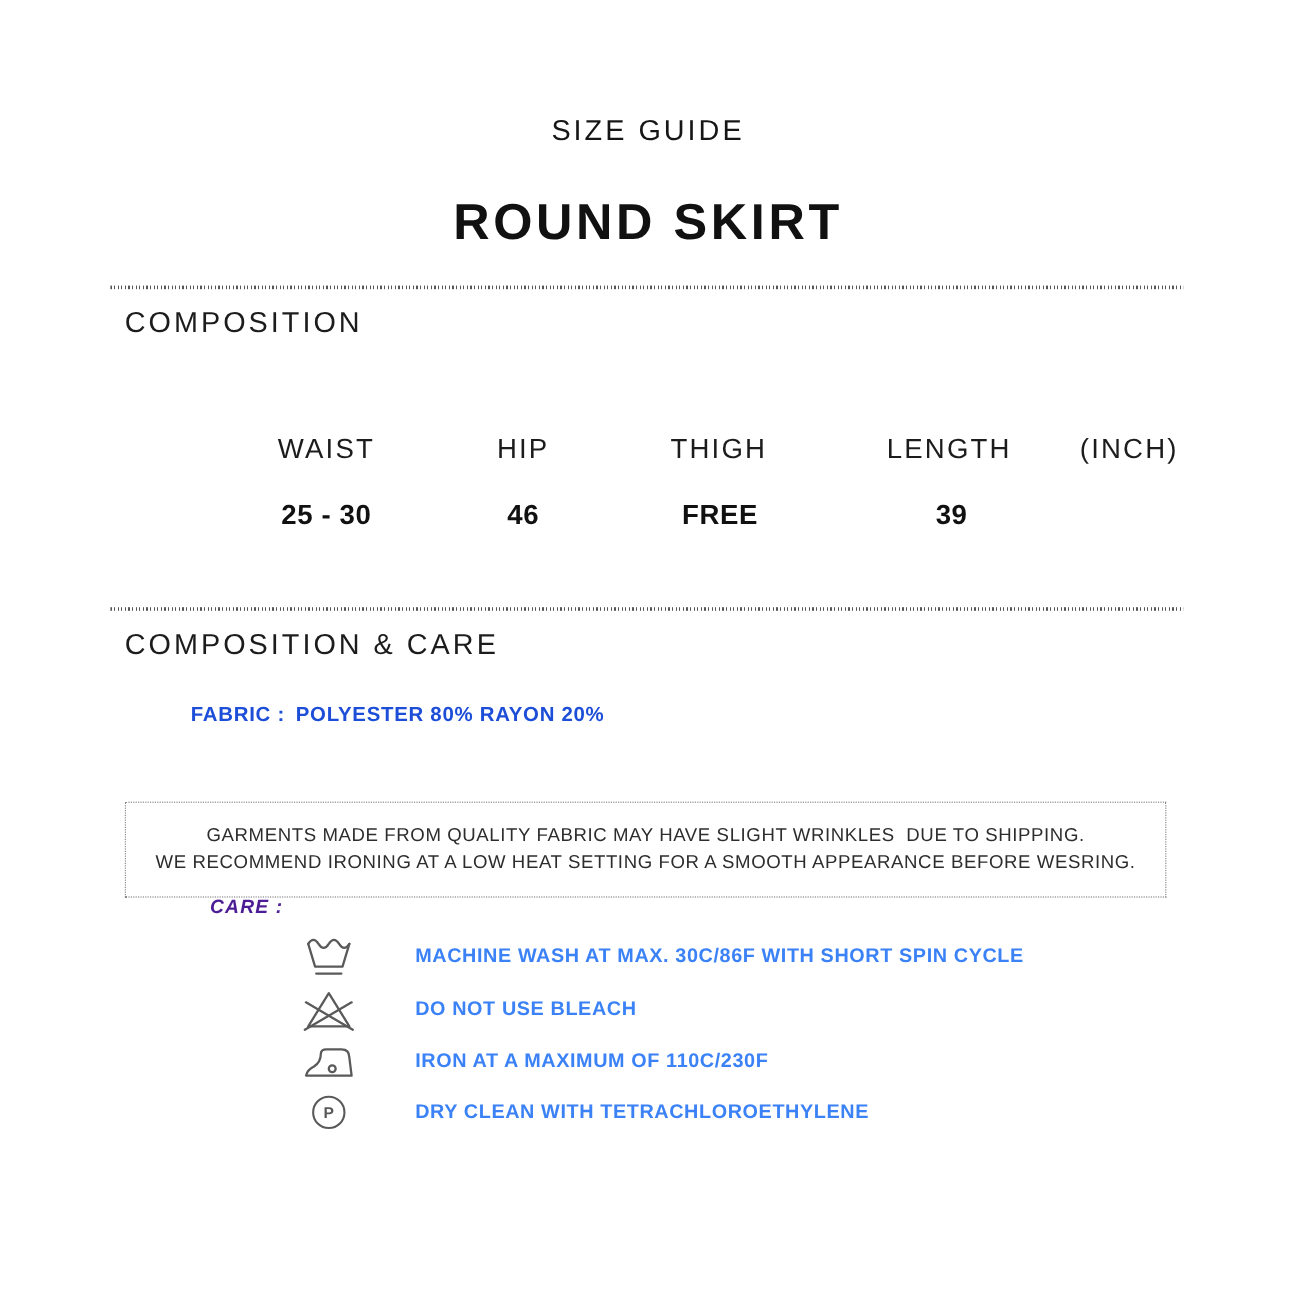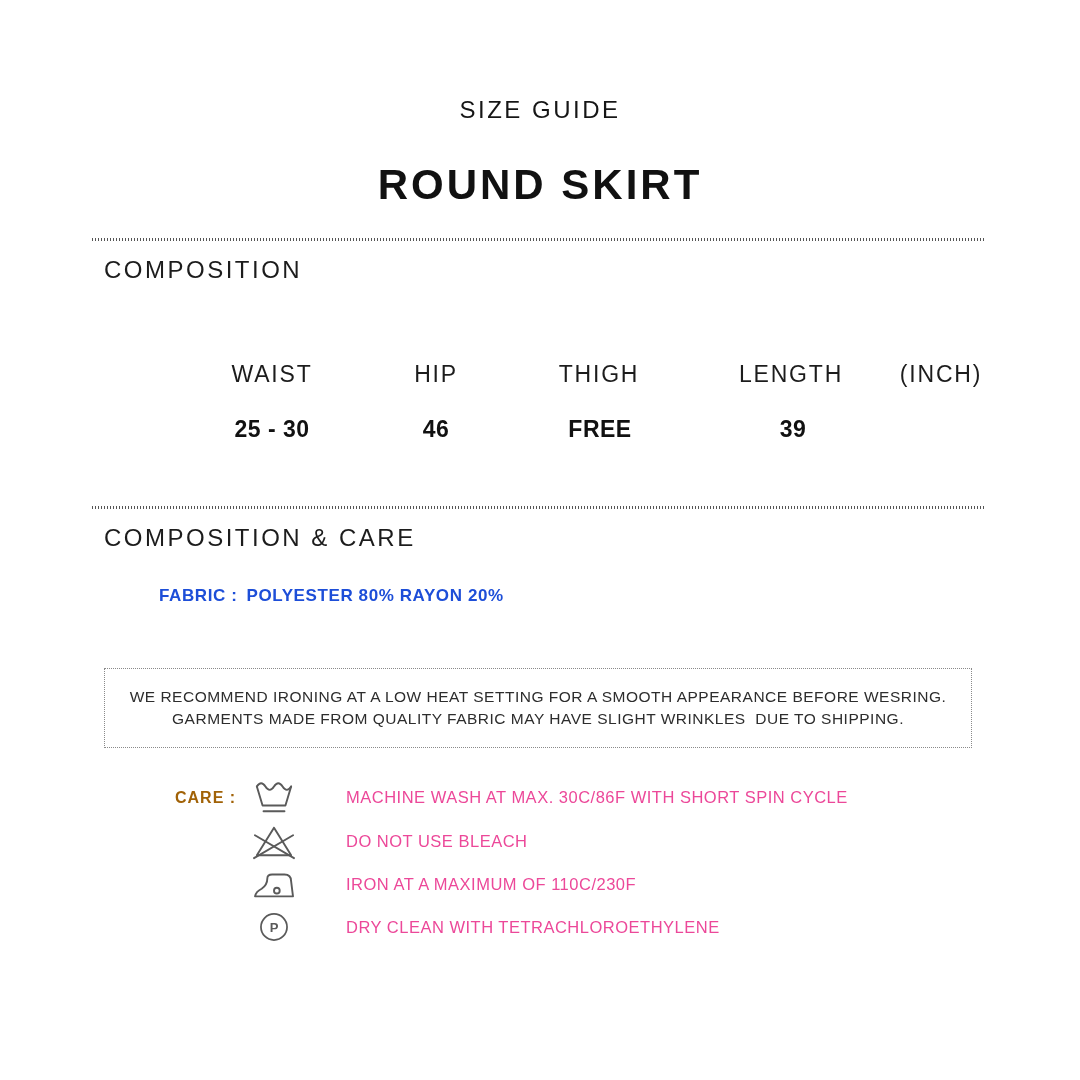--- a/index.html
+++ b/index.html
@@ -93,26 +93,27 @@
   .notice-line {
     font-size: 15.5px;
     font-weight: 400;
     letter-spacing: 0.5px;
     color: #2d2d2d;
     text-align: center;
     white-space: pre-wrap;
   }
   .care-label {
     position: absolute;
-    left: 175px; top: 789px;
+    left: 175px; top: 748px;
     font-size: 16px;
     font-weight: 700;
     letter-spacing: 1px;
-    color: #a16207;
-    white-space: nowrap;
+    color: #4c1d95;
+    white-space: nowrap;
+    font-style: italic;
   }
   .care-row {
     position: absolute;
     left: 248px;
     height: 44px;
     display: flex;
     align-items: center;
   }
   .care-row-0 { top: 775px; }
   .care-row-1 { top: 819px; }
@@ -122,23 +123,23 @@
   .care-icon-box {
     width: 52px;
     display: flex;
     align-items: center;
     justify-content: center;
   }
   .care-icon-box svg { display: block; }
   .care-text {
     margin-left: 46px;
     font-size: 16.5px;
-    font-weight: 400;
+    font-weight: 700;
     letter-spacing: 0.5px;
-    color: #ec4899;
+    color: #3b82f6;
     white-space: nowrap;
   }
   .icon-stroke { stroke: #5a5a5a; stroke-width: 2; fill: none; stroke-linecap: round; stroke-linejoin: round; }
   .icon-letter { fill: #5a5a5a; font-family: "Liberation Sans", sans-serif; font-size: 15px; font-weight: 700; }
 </style>
 </head>
 <body>
 
 <div class="page">
 
@@ -164,22 +165,22 @@
 
   <div class="divider divider-2"></div>
 
   <div class="section-heading heading-composition">COMPOSITION &amp; CARE</div>
 
   <div class="fabric-line">
     <span>FABRIC :</span><span class="fabric-value">POLYESTER 80% RAYON 20%</span>
   </div>
 
   <div class="notice-box">
+    <div class="notice-line">GARMENTS MADE FROM QUALITY FABRIC MAY HAVE SLIGHT WRINKLES  DUE TO SHIPPING.</div>
     <div class="notice-line">WE RECOMMEND IRONING AT A LOW HEAT SETTING FOR A SMOOTH APPEARANCE BEFORE WESRING.</div>
-    <div class="notice-line">GARMENTS MADE FROM QUALITY FABRIC MAY HAVE SLIGHT WRINKLES  DUE TO SHIPPING.</div>
   </div>
 
   <div class="care-label">CARE :</div>
 
   <div class="care-row care-row-0">
     <span class="care-icon-box">
       <svg width="44" height="40" viewBox="0 0 46 42">
         <path class="icon-stroke" d="M5 10 q4.5 -7 9 0 q4.5 7 9 0 q4.5 -7 9 0 q4.5 7 9 0"></path>
         <path class="icon-stroke" d="M5 10 L11 30 L35 30 L41 10"></path>
         <path class="icon-stroke" d="M12 36 L34 36"></path>

